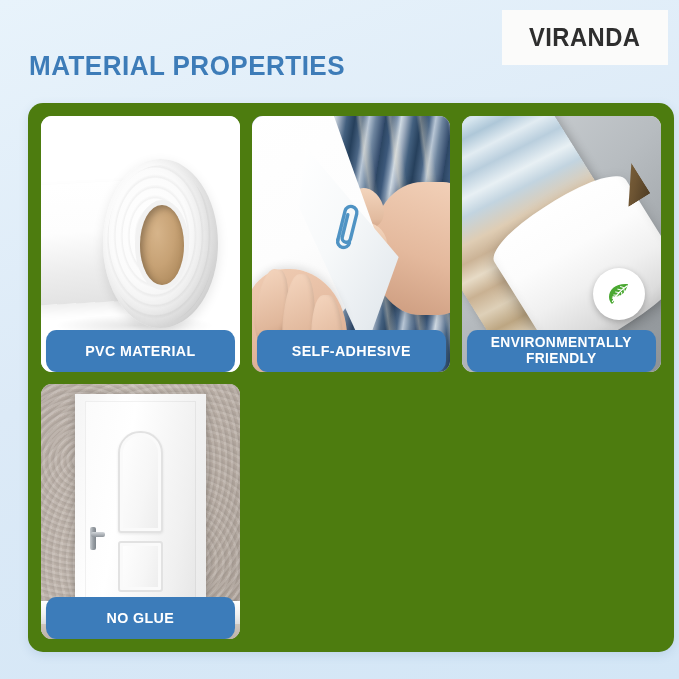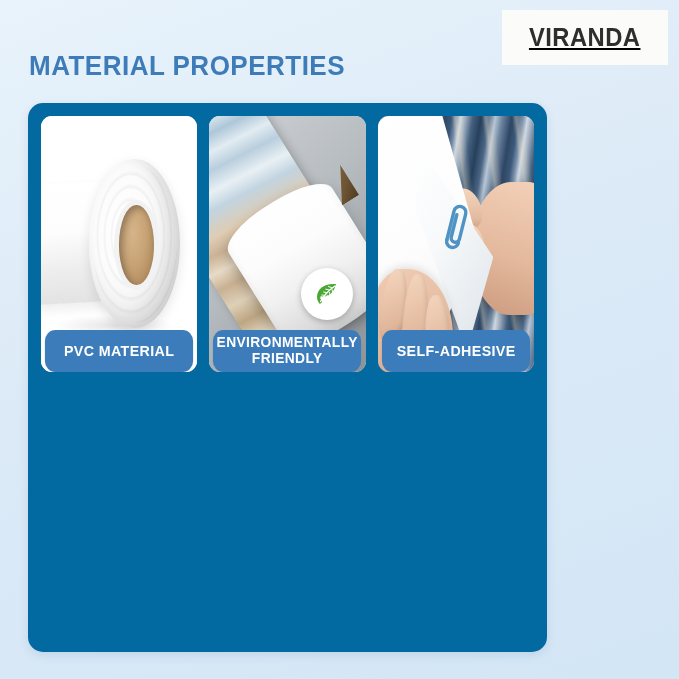--- a/index.html
+++ b/index.html
@@ -41,39 +41,38 @@
   .brand-box {
     position: absolute;
     left: 502px;
     top: 10px;
     width: 166px;
     height: 55px;
     background: #fbfbfa;
     display: flex;
     align-items: center;
     justify-content: center;
-    text-decoration: underline;
   }
 
   .brand-text {
     font-size: 25px;
     font-weight: bold;
     color: #2e2e2e;
     letter-spacing: 0.5px;
     transform: scaleX(0.95);
   }
 
   
   .panel {
     position: absolute;
     left: 28px;
     top: 103px;
-    width: 519px;
+    width: 646px;
     height: 549px;
-    background: #0369a1;
+    background: #4d7c0f;
     border-radius: 15px;
     box-shadow: 0 3px 10px rgba(90,130,170,0.18);
     padding: 13px;
   }
 
   .grid {
     width: 100%;
     height: 100%;
     display: grid;
     grid-template-columns: repeat(3, 1fr);
@@ -414,20 +413,43 @@
     <div class="card">
       <div class="card-media">
         <div class="pvc-bg"></div>
         <div class="pvc-shadow"></div>
         <div class="pvc-sheet"></div>
         <div class="pvc-roll"></div>
         <div class="pvc-rings"></div>
         <div class="pvc-core"></div>
       </div>
       <div class="card-label">PVC MATERIAL</div>
+    </div>
+
+    <div class="card">
+      <div class="card-media">
+        <div class="sa-bg"></div>
+        <div class="sa-bg2"></div>
+        <div class="sa-hand-r"></div>
+        <div class="sa-finger-r g1"></div>
+        <div class="sa-finger-r g2"></div>
+        <div class="sa-white"></div>
+        <div class="sa-peel"></div>
+
+        <svg class="sa-clip" viewBox="0 0 34 52">
+          <path d="M11 44 V14 a6 6 0 0 1 12 0 V40 a4.2 4.2 0 0 1 -8.4 0 V17" fill="none" stroke="#4f93c4" stroke-width="3.4" stroke-linecap="round"></path>
+          <path d="M11 44 a6 6 0 0 0 12 0" fill="none" stroke="#4f93c4" stroke-width="3.4" stroke-linecap="round"></path>
+        </svg>
+
+        <div class="sa-hand-l"></div>
+        <div class="sa-finger f1"></div>
+        <div class="sa-finger f2"></div>
+        <div class="sa-finger f3"></div>
+      </div>
+      <div class="card-label">SELF-ADHESIVE</div>
     </div>
 
     <div class="card">
       <div class="card-media">
         <div class="eco-bg"></div>
         <div class="eco-print"></div>
         <div class="eco-post p1"></div>
         <div class="eco-post p2"></div>
         <div class="eco-post p3"></div>
         <div class="eco-roll"></div>
@@ -448,40 +470,33 @@
               <path d="M18.6 14.4 L19 17.2"></path>
               <path d="M16.2 17.3 L16.4 20"></path>
               <path d="M13.9 20.2 L13.9 22.7"></path>
             </g>
           </svg>
         </div>
       </div>
       <div class="card-label two-line">ENVIRONMENTALLY<br>FRIENDLY</div>
     </div>
 
+
+
     <div class="card">
       <div class="card-media">
-        <div class="sa-bg"></div>
-        <div class="sa-bg2"></div>
-        <div class="sa-hand-r"></div>
-        <div class="sa-finger-r g1"></div>
-        <div class="sa-finger-r g2"></div>
-        <div class="sa-white"></div>
-        <div class="sa-peel"></div>
-
-        <svg class="sa-clip" viewBox="0 0 34 52">
-          <path d="M11 44 V14 a6 6 0 0 1 12 0 V40 a4.2 4.2 0 0 1 -8.4 0 V17" fill="none" stroke="#4f93c4" stroke-width="3.4" stroke-linecap="round"></path>
-          <path d="M11 44 a6 6 0 0 0 12 0" fill="none" stroke="#4f93c4" stroke-width="3.4" stroke-linecap="round"></path>
-        </svg>
-
-        <div class="sa-hand-l"></div>
-        <div class="sa-finger f1"></div>
-        <div class="sa-finger f2"></div>
-        <div class="sa-finger f3"></div>
+        <div class="ng-bg"></div>
+        <div class="ng-wall-tex"></div>
+        <div class="ng-skirt"></div>
+        <div class="ng-floor"></div>
+        <div class="ng-frame"></div>
+        <div class="ng-door">
+          <div class="ng-panel-top"></div>
+          <div class="ng-panel-bot"></div>
+        </div>
+        <div class="ng-handle"></div>
+        <div class="ng-handle-bar"></div>
       </div>
-      <div class="card-label">SELF-ADHESIVE</div>
+      <div class="card-label">NO GLUE</div>
     </div>
-
-
-
 
   </div>
 </div>
 
 </body></html>

